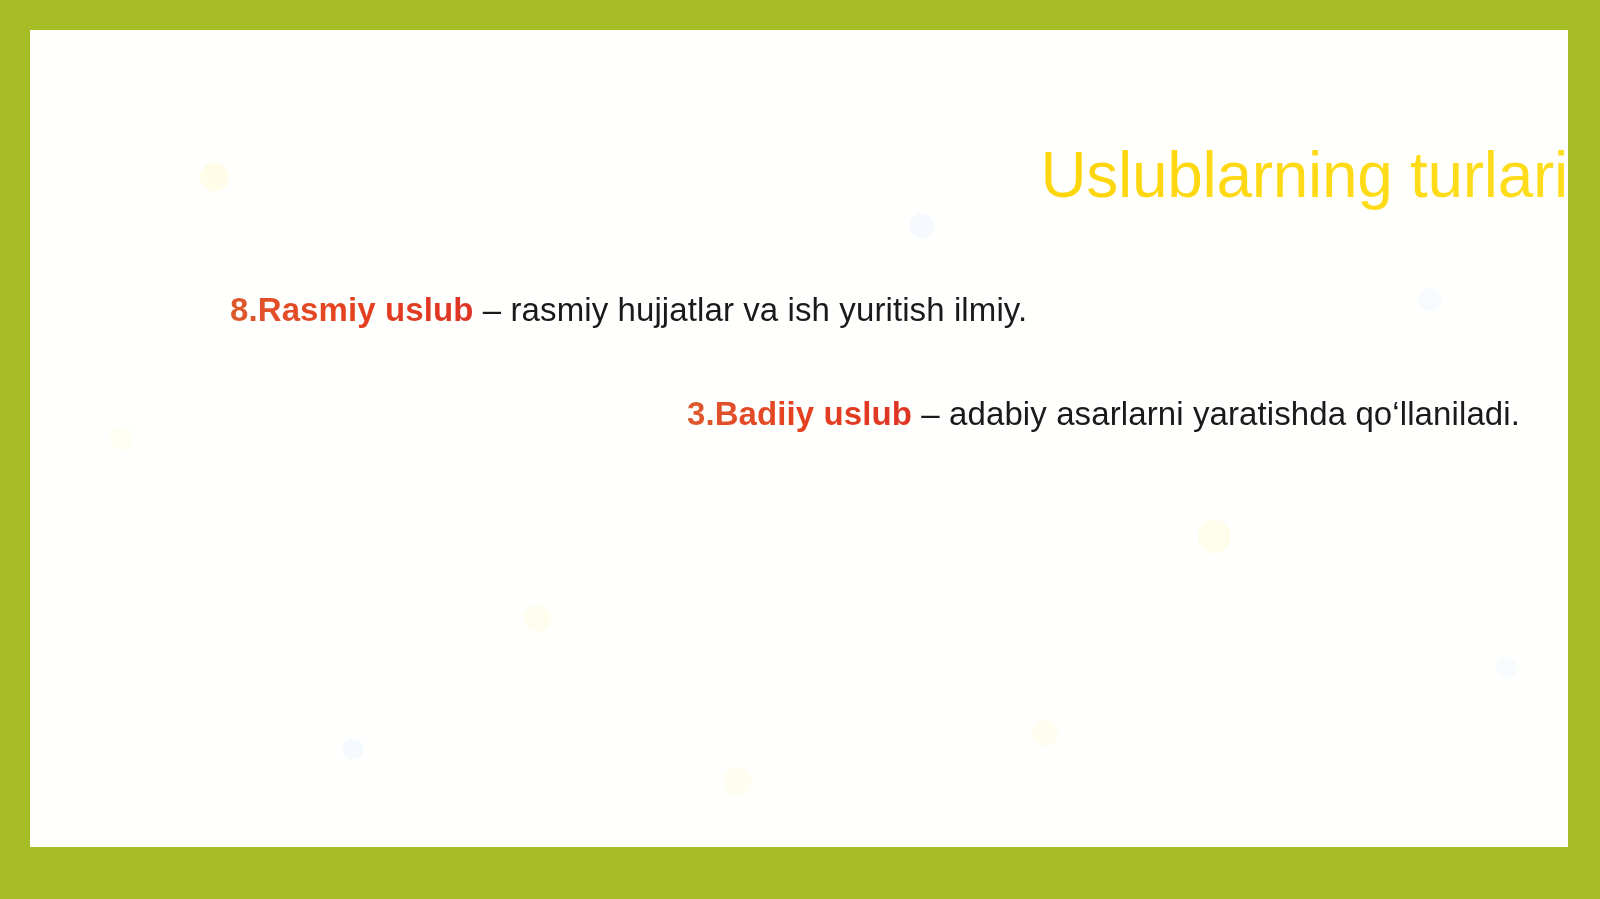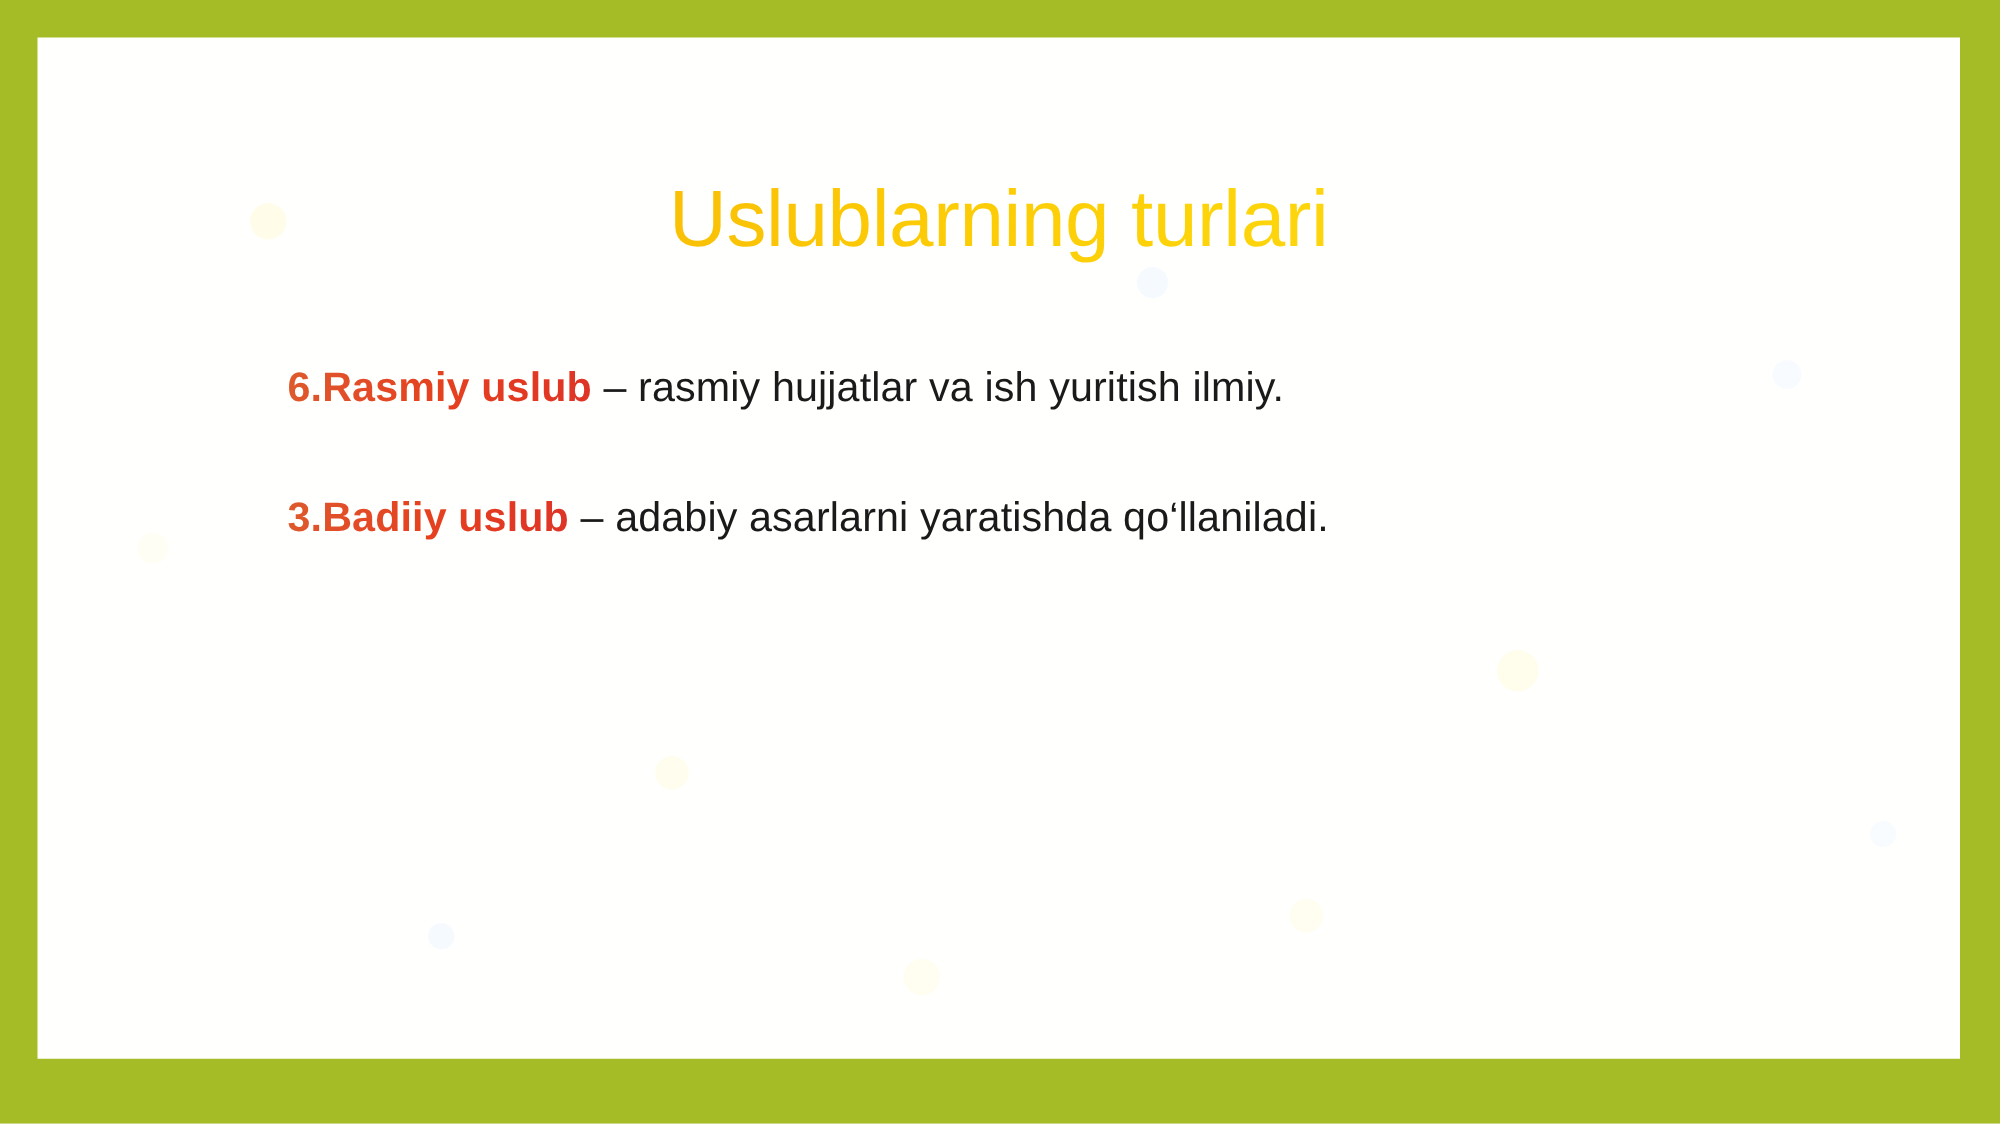--- a/index.html
+++ b/index.html
@@ -48,21 +48,21 @@
       radial-gradient(circle at 96% 78%, rgba(240,248,255,0.45) 0 10px, rgba(255,255,255,0) 11px);
     background-repeat: no-repeat;
   }
 
   
   #title {
     position: absolute;
     left: 0;
     right: 0;
     top: 66px;
-    text-align: center;
+    text-align: right;
     font-size: 64px;
     font-weight: 300;
     letter-spacing: -0.3px;
     line-height: 1.15;
     white-space: nowrap;
     background-image: linear-gradient(100deg,
         #EFA100 0%,
         #F4AE03 14%,
         #F9BE06 30%,
         #FCCB06 46%,
@@ -85,21 +85,21 @@
 
   .para {
     font-size: 33px;
     font-weight: 400;
     color: #1A1A1A;
     line-height: 1.34;
     margin: 0 0 60px 0;
     letter-spacing: 0.1px;
   }
 
-  .para:last-child { margin-bottom: 0; }
+  .para:last-child { margin-bottom: 0; text-align: right; }
 
   .term {
     font-weight: bold;
     background-image: linear-gradient(95deg,
         #DD5A2C 0%,
         #E24D28 22%,
         #E5421F 48%,
         #E33A22 72%,
         #DE3426 100%);
     -webkit-background-clip: text;
@@ -114,21 +114,21 @@
 <div id="slide">
 
   <div id="canvas">
 
     <h1 id="title">Uslublarning turlari</h1>
 
     <div id="body-block">
 
 
       <p class="para">
-        <span class="term">6.Rasmiy uslub</span><span> – rasmiy hujjatlar va ish yuritish ilmiy.</span>
+        <span class="term">8.Rasmiy uslub</span><span> – rasmiy hujjatlar va ish yuritish ilmiy.</span>
       </p>
 
 
       <p class="para">
         <span class="term">3.Badiiy uslub</span><span> – adabiy asarlarni yaratishda qo‘llaniladi.</span>
       </p>
 
     </div>
   </div>
 </div>

